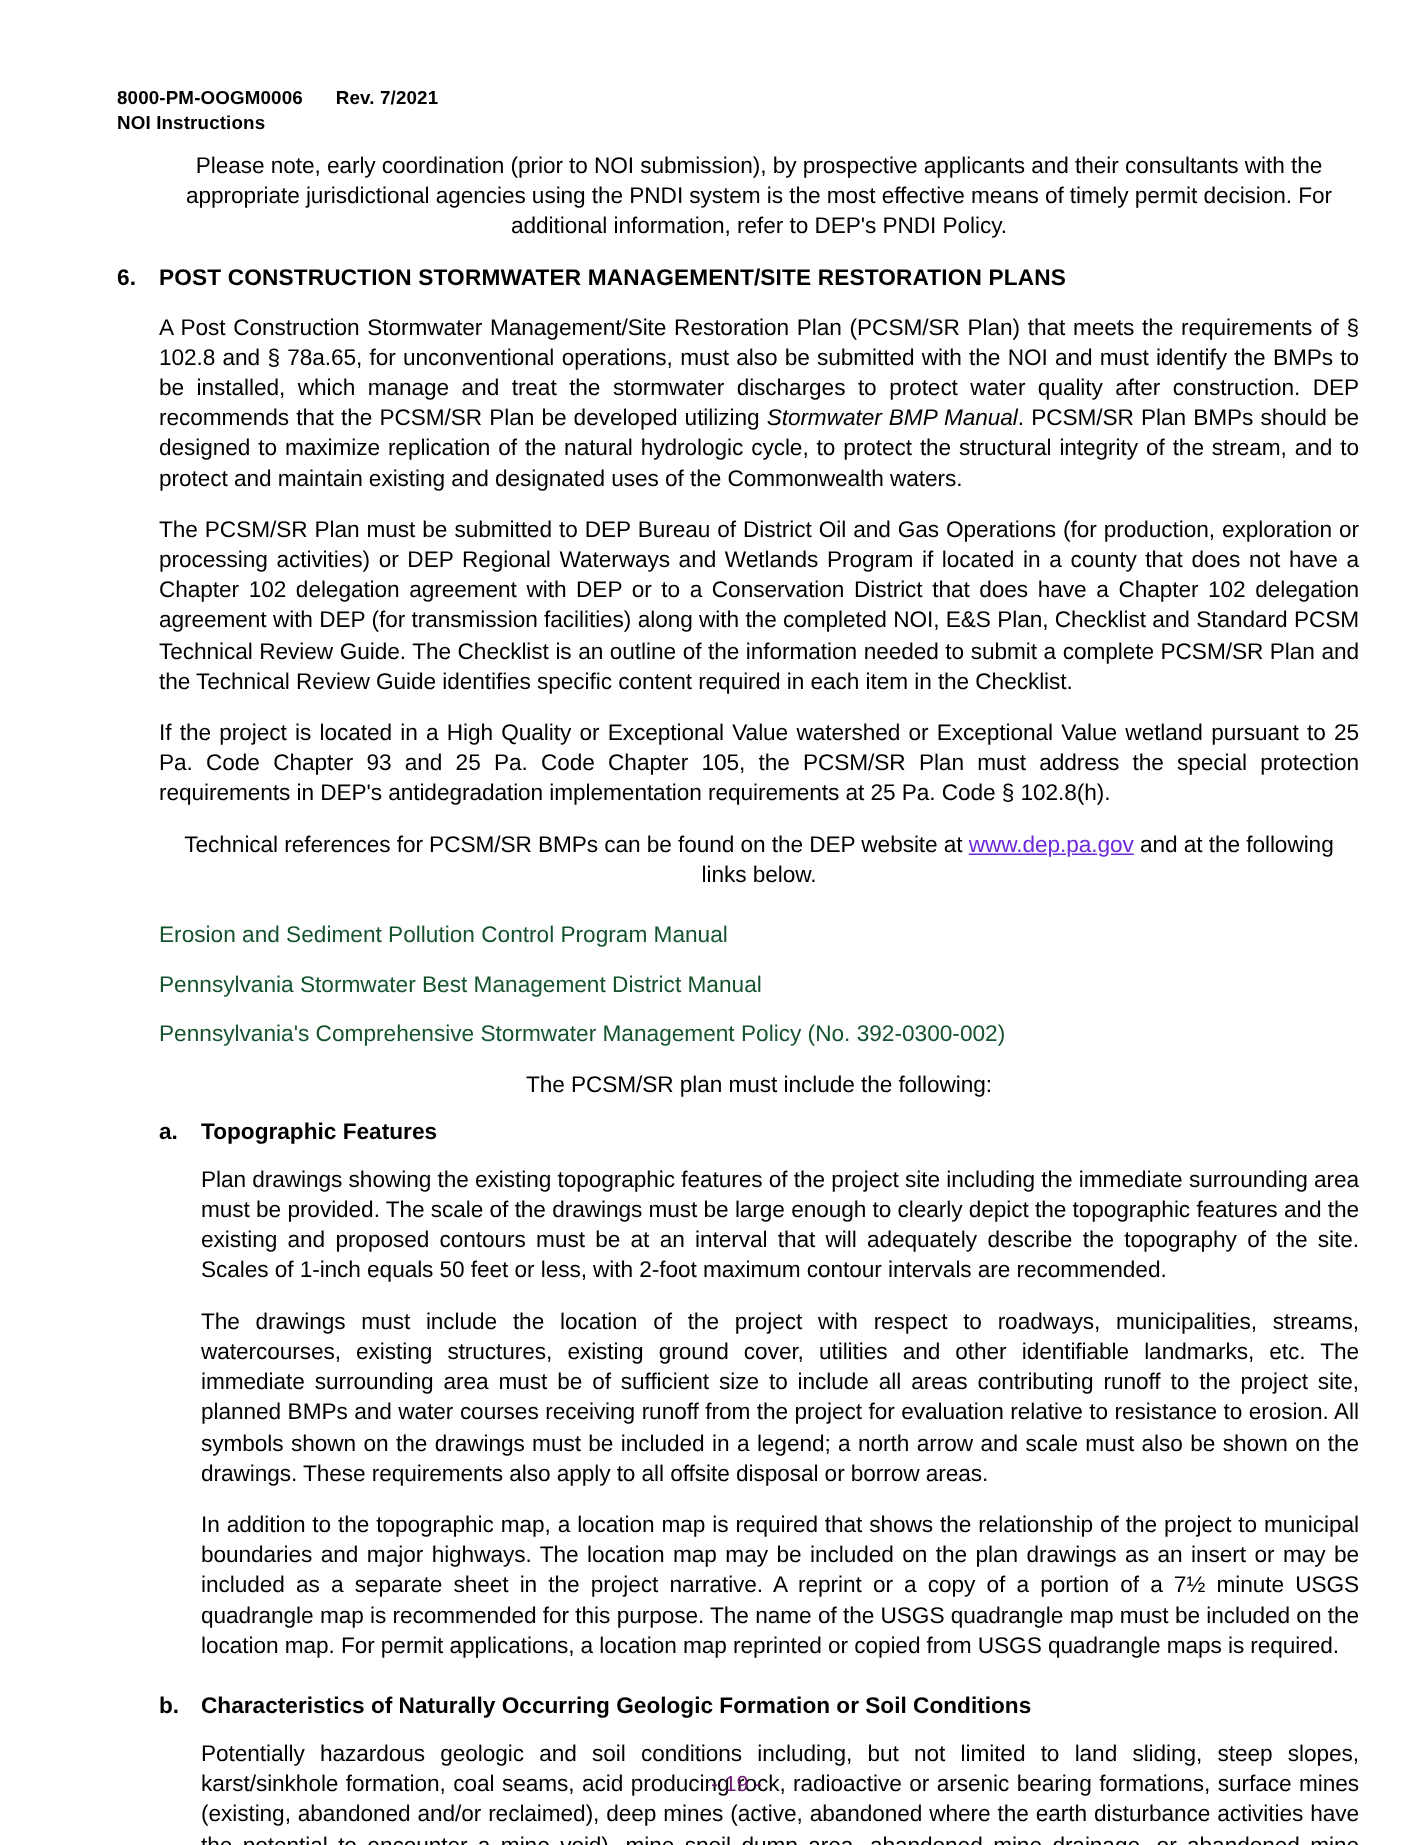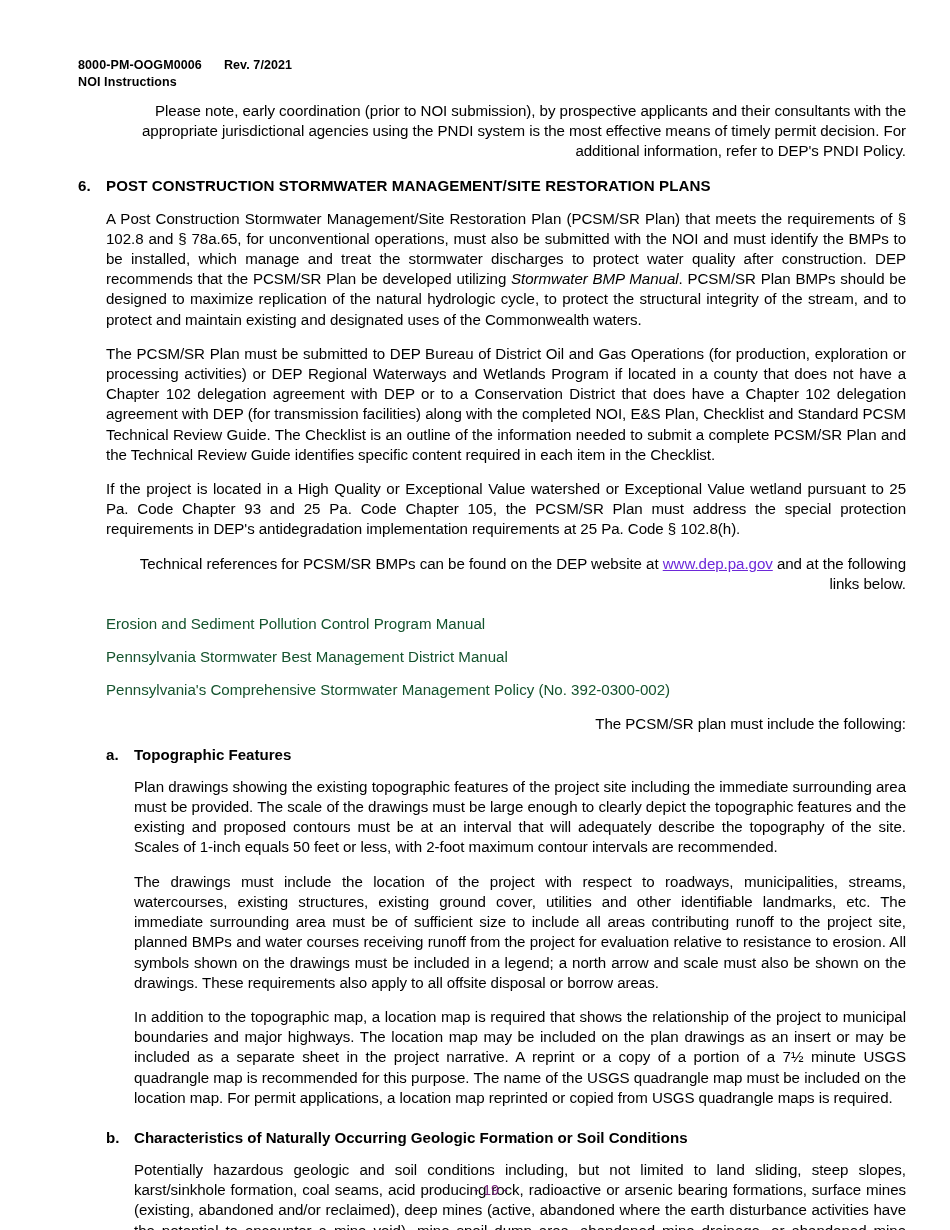--- a/index.html
+++ b/index.html
@@ -51,21 +51,21 @@
   .para {
     margin: 0 0 14px 0;
     padding-left: 28px;
     font-size: 15.1px;
     line-height: 20.2px;
     text-align: justify;
     text-justify: inter-word;
     letter-spacing: -0.05px;
   }
   .para.ragged {
-    text-align: right;
+    text-align: center;
   }
   .para.tight {
     margin-bottom: 11px;
   }
 
   
   .section-heading {
     display: flex;
     align-items: flex-start;
     margin: 0 0 13px 0;

